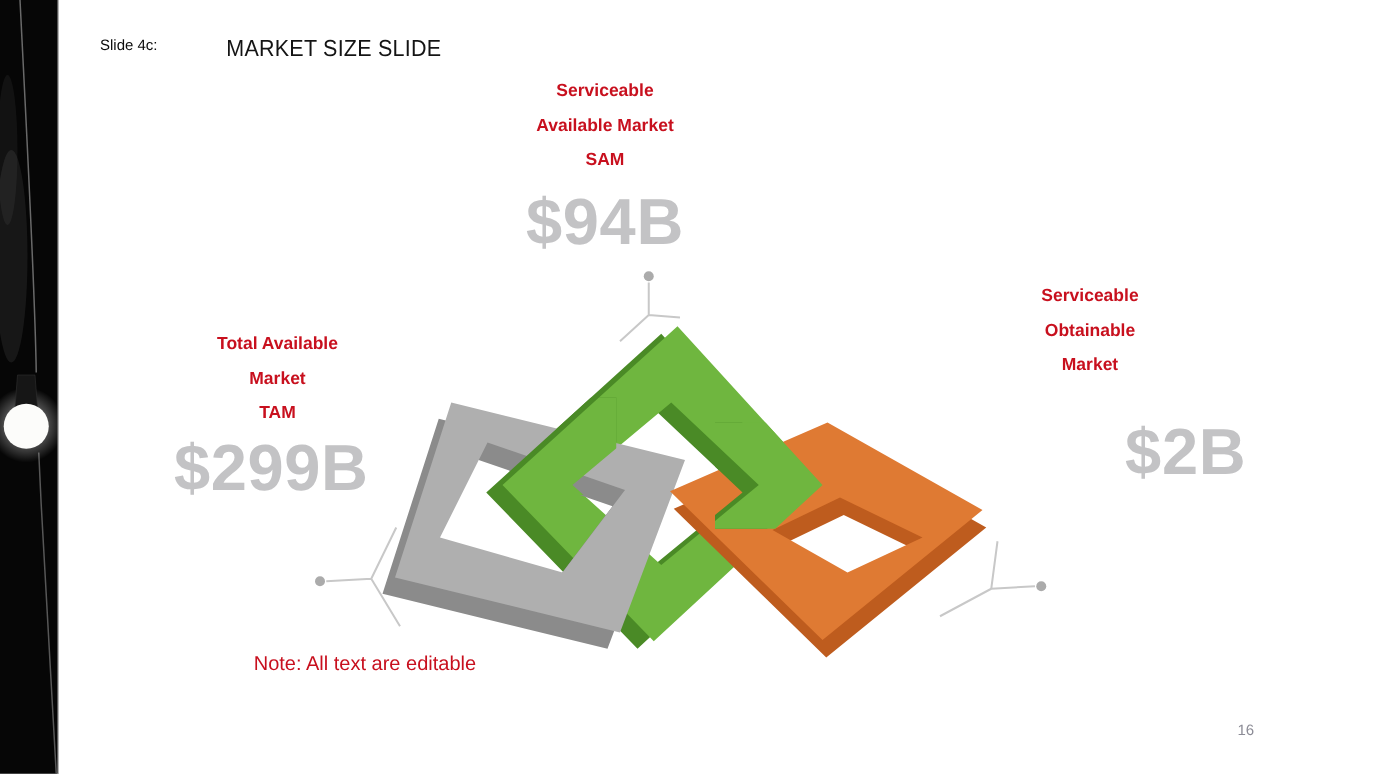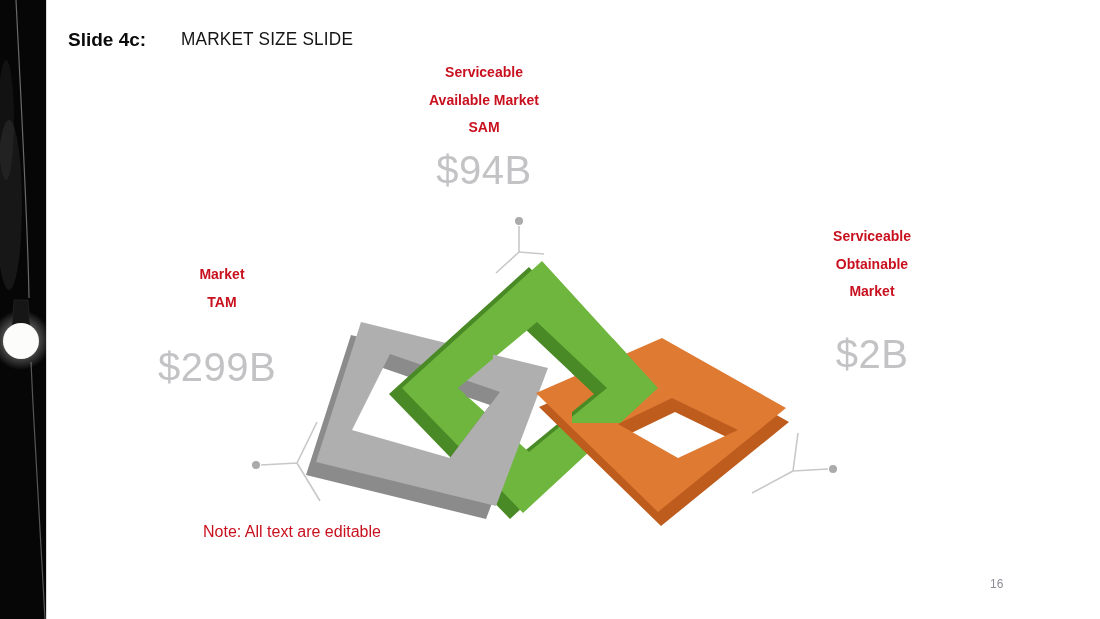--- a/index.html
+++ b/index.html
@@ -25,46 +25,46 @@
   .strip{
     position:absolute;left:0;top:0;width:46px;height:619px;
     background:#050505;border-right:1px solid #DCDCDC;
   }
   .strip svg{display:block;width:46px;height:619px;}
   .diagram{
     position:absolute;left:0;top:0;width:1100px;height:619px;
     pointer-events:none;
   }
   .hdr-label{
-    position:absolute;left:68px;top:29px;
-    font-size:19px;font-weight:700;color:var(--header-black);
+    position:absolute;left:80px;top:29px;
+    font-size:12px;font-weight:400;color:var(--header-black);
     white-space:nowrap;
   }
   .hdr-title{
     position:absolute;left:181px;top:28px;
     font-size:18.5px;font-weight:400;color:#141414;
     letter-spacing:0.2px;white-space:nowrap;
     transform:scaleX(0.93);transform-origin:left top;
   }
   .mlabel{
     position:absolute;width:250px;text-align:center;
     font-size:14px;line-height:27.5px;font-weight:700;
     color:var(--label-red);
   }
   .mvalue{
     position:absolute;width:250px;text-align:center;
-    font-size:40px;font-weight:400;letter-spacing:0.5px;
+    font-size:52px;font-weight:700;letter-spacing:0.5px;
     color:var(--value-gray);white-space:nowrap;
   }
   .sam-label{left:359px;top:59px;}
   .sam-value{left:359px;top:148px;}
   .tam-label{left:97px;top:261px;}
   .tam-value{left:92px;top:345px;}
   .som-label{left:747px;top:223px;}
-  .som-value{left:747px;top:332px;}
+  .som-value{left:747px;top:332px;text-align:right;}
   .note{
     position:absolute;left:203px;top:523px;
     font-size:16px;font-weight:400;color:var(--label-red);
     white-space:nowrap;
   }
   .pagenum{
     position:absolute;left:990px;top:577px;
     font-size:12px;color:var(--page-gray);
   }
 </style>
@@ -148,20 +148,21 @@
 <div class="hdr-title">MARKET SIZE SLIDE</div>
 
 <div class="mlabel sam-label">
   <div>Serviceable</div>
   <div>Available Market</div>
   <div>SAM</div>
 </div>
 <div class="mvalue sam-value">$94B</div>
 
 <div class="mlabel tam-label">
+  <div>Total Available</div>
   <div>Market</div>
   <div>TAM</div>
 </div>
 <div class="mvalue tam-value">$299B</div>
 
 <div class="mlabel som-label">
   <div>Serviceable</div>
   <div>Obtainable</div>
   <div>Market</div>
 </div>

